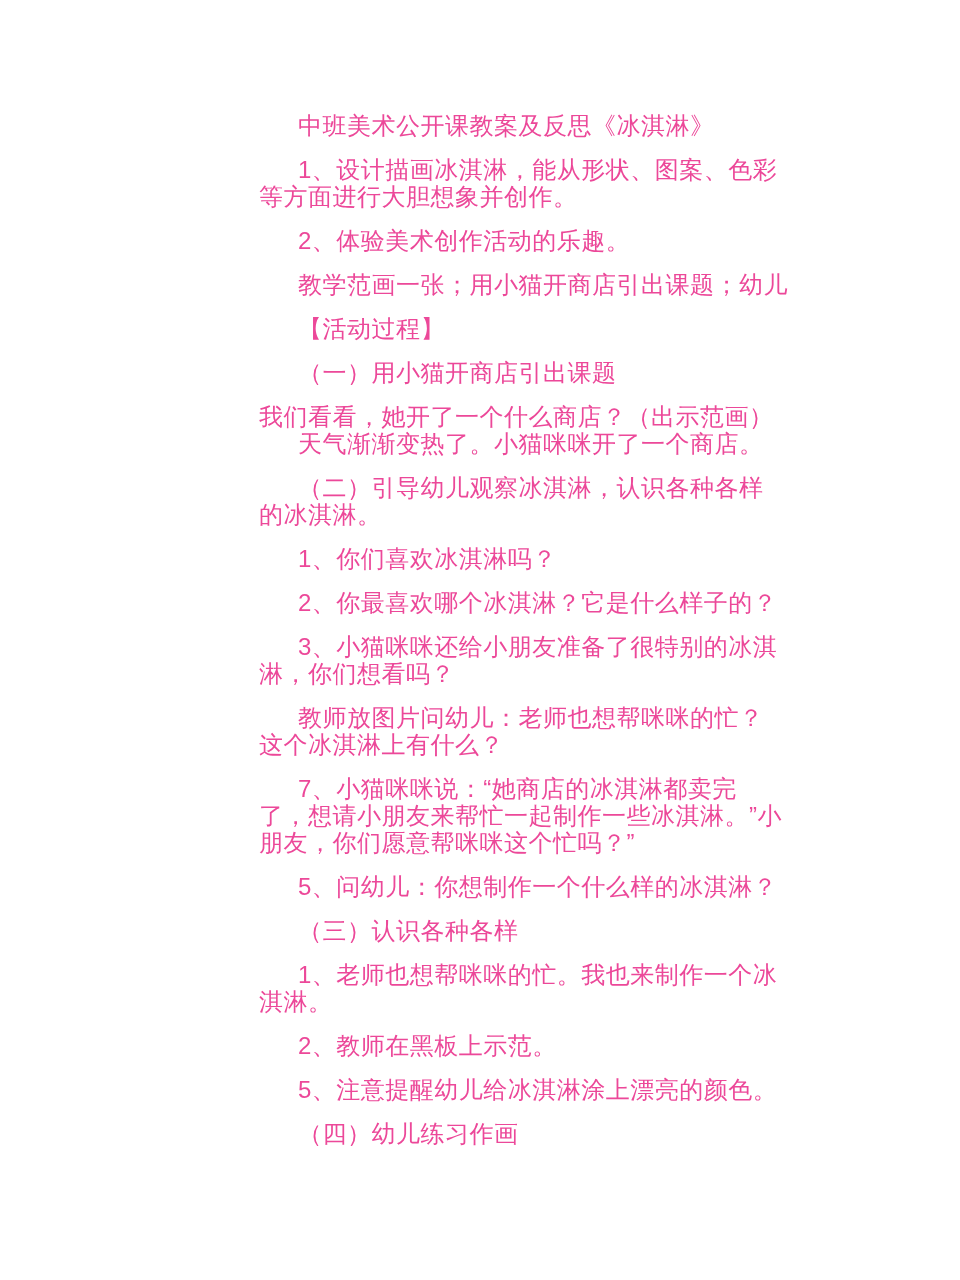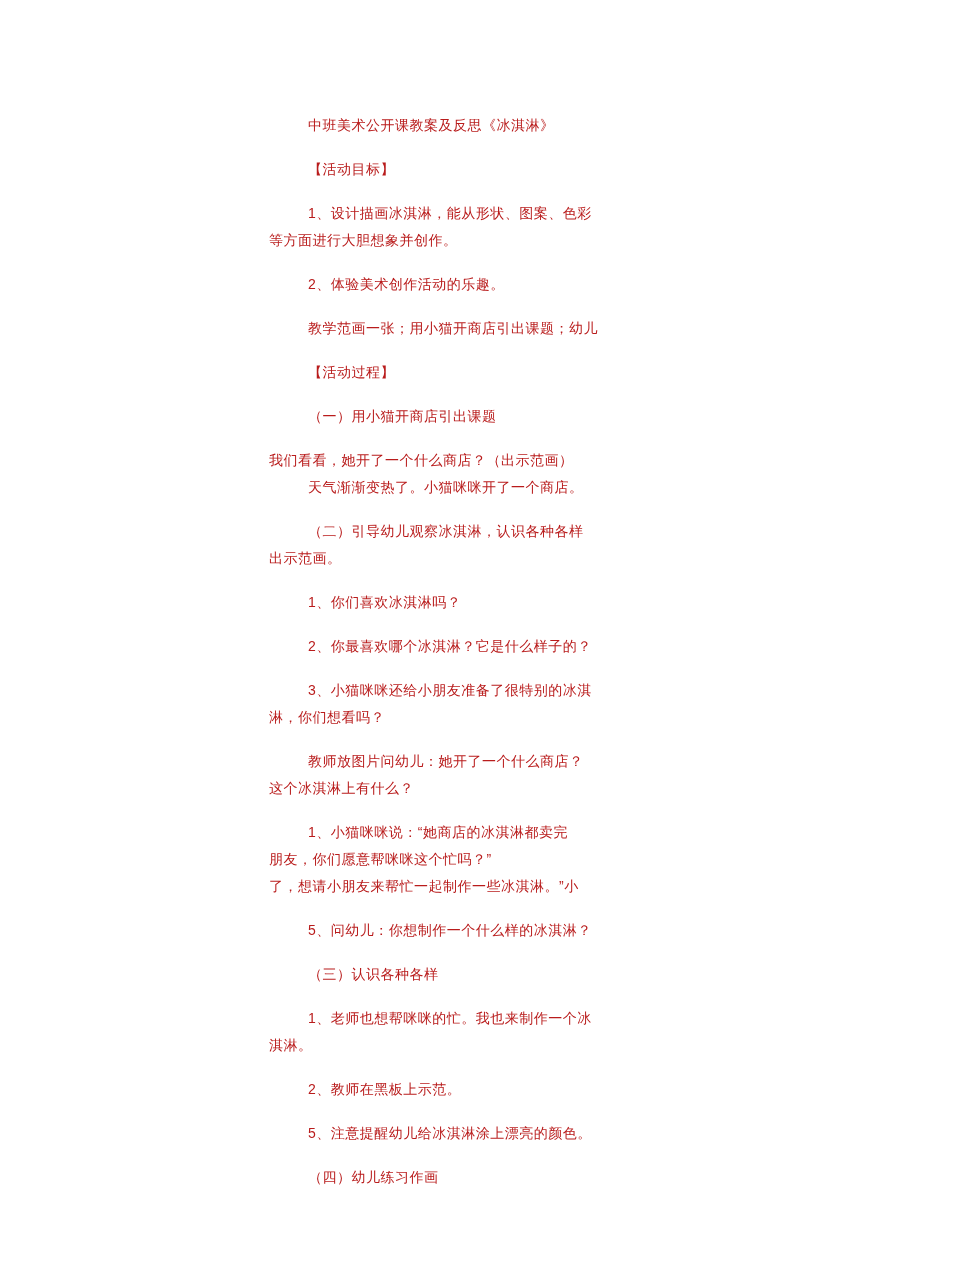--- a/index.html
+++ b/index.html
@@ -14,48 +14,45 @@
   }
   .page {
     position: relative;
     width: 960px;
     height: 1280px;
     background: #ffffff;
     overflow: hidden;
   }
   .doc {
     position: absolute;
-    left: 269px;
+    left: 259px;
     top: 112px;
     width: 480px;
-    color: #b91c1c;
-    font-size: 14px;
+    color: #ec4899;
+    font-size: 24px;
     line-height: 27px;
     letter-spacing: 0.5px;
   }
   .para {
     margin: 0 0 17px 0;
   }
   .line {
     white-space: nowrap;
   }
   .line.first {
     padding-left: 39px; 
   }
 </style>
 </head>
 <body>
 
 <div class="page">
   <div class="doc" id="doc">
       <div class="para title">
         <div class="line first">中班美术公开课教案及反思《冰淇淋》</div>
-      </div>
-      <div class="para heading">
-        <div class="line first">【活动目标】</div>
       </div>
       <div class="para body">
         <div class="line first">1、设计描画冰淇淋，能从形状、图案、色彩</div>
         <div class="line">等方面进行大胆想象并创作。</div>
       </div>
       <div class="para body">
         <div class="line first">2、体验美术创作活动的乐趣。</div>
       </div>
       <div class="para body">
         <div class="line first">教学范画一张；用小猫开商店引出课题；幼儿</div>
@@ -65,40 +62,40 @@
       </div>
       <div class="para body">
         <div class="line first">（一）用小猫开商店引出课题</div>
       </div>
       <div class="para body">
         <div class="line">我们看看，她开了一个什么商店？（出示范画）</div>
         <div class="line first">天气渐渐变热了。小猫咪咪开了一个商店。</div>
       </div>
       <div class="para body">
         <div class="line first">（二）引导幼儿观察冰淇淋，认识各种各样</div>
-        <div class="line">出示范画。</div>
+        <div class="line">的冰淇淋。</div>
       </div>
       <div class="para body">
         <div class="line first">1、你们喜欢冰淇淋吗？</div>
       </div>
       <div class="para body">
         <div class="line first">2、你最喜欢哪个冰淇淋？它是什么样子的？</div>
       </div>
       <div class="para body">
         <div class="line first">3、小猫咪咪还给小朋友准备了很特别的冰淇</div>
         <div class="line">淋，你们想看吗？</div>
       </div>
       <div class="para body">
-        <div class="line first">教师放图片问幼儿：她开了一个什么商店？</div>
+        <div class="line first">教师放图片问幼儿：老师也想帮咪咪的忙？</div>
         <div class="line">这个冰淇淋上有什么？</div>
       </div>
       <div class="para body">
-        <div class="line first">1、小猫咪咪说：“她商店的冰淇淋都卖完</div>
+        <div class="line first">7、小猫咪咪说：“她商店的冰淇淋都卖完</div>
+        <div class="line">了，想请小朋友来帮忙一起制作一些冰淇淋。”小</div>
         <div class="line">朋友，你们愿意帮咪咪这个忙吗？”</div>
-        <div class="line">了，想请小朋友来帮忙一起制作一些冰淇淋。”小</div>
       </div>
       <div class="para body">
         <div class="line first">5、问幼儿：你想制作一个什么样的冰淇淋？</div>
       </div>
       <div class="para body">
         <div class="line first">（三）认识各种各样</div>
       </div>
       <div class="para body">
         <div class="line first">1、老师也想帮咪咪的忙。我也来制作一个冰</div>
         <div class="line">淇淋。</div>

